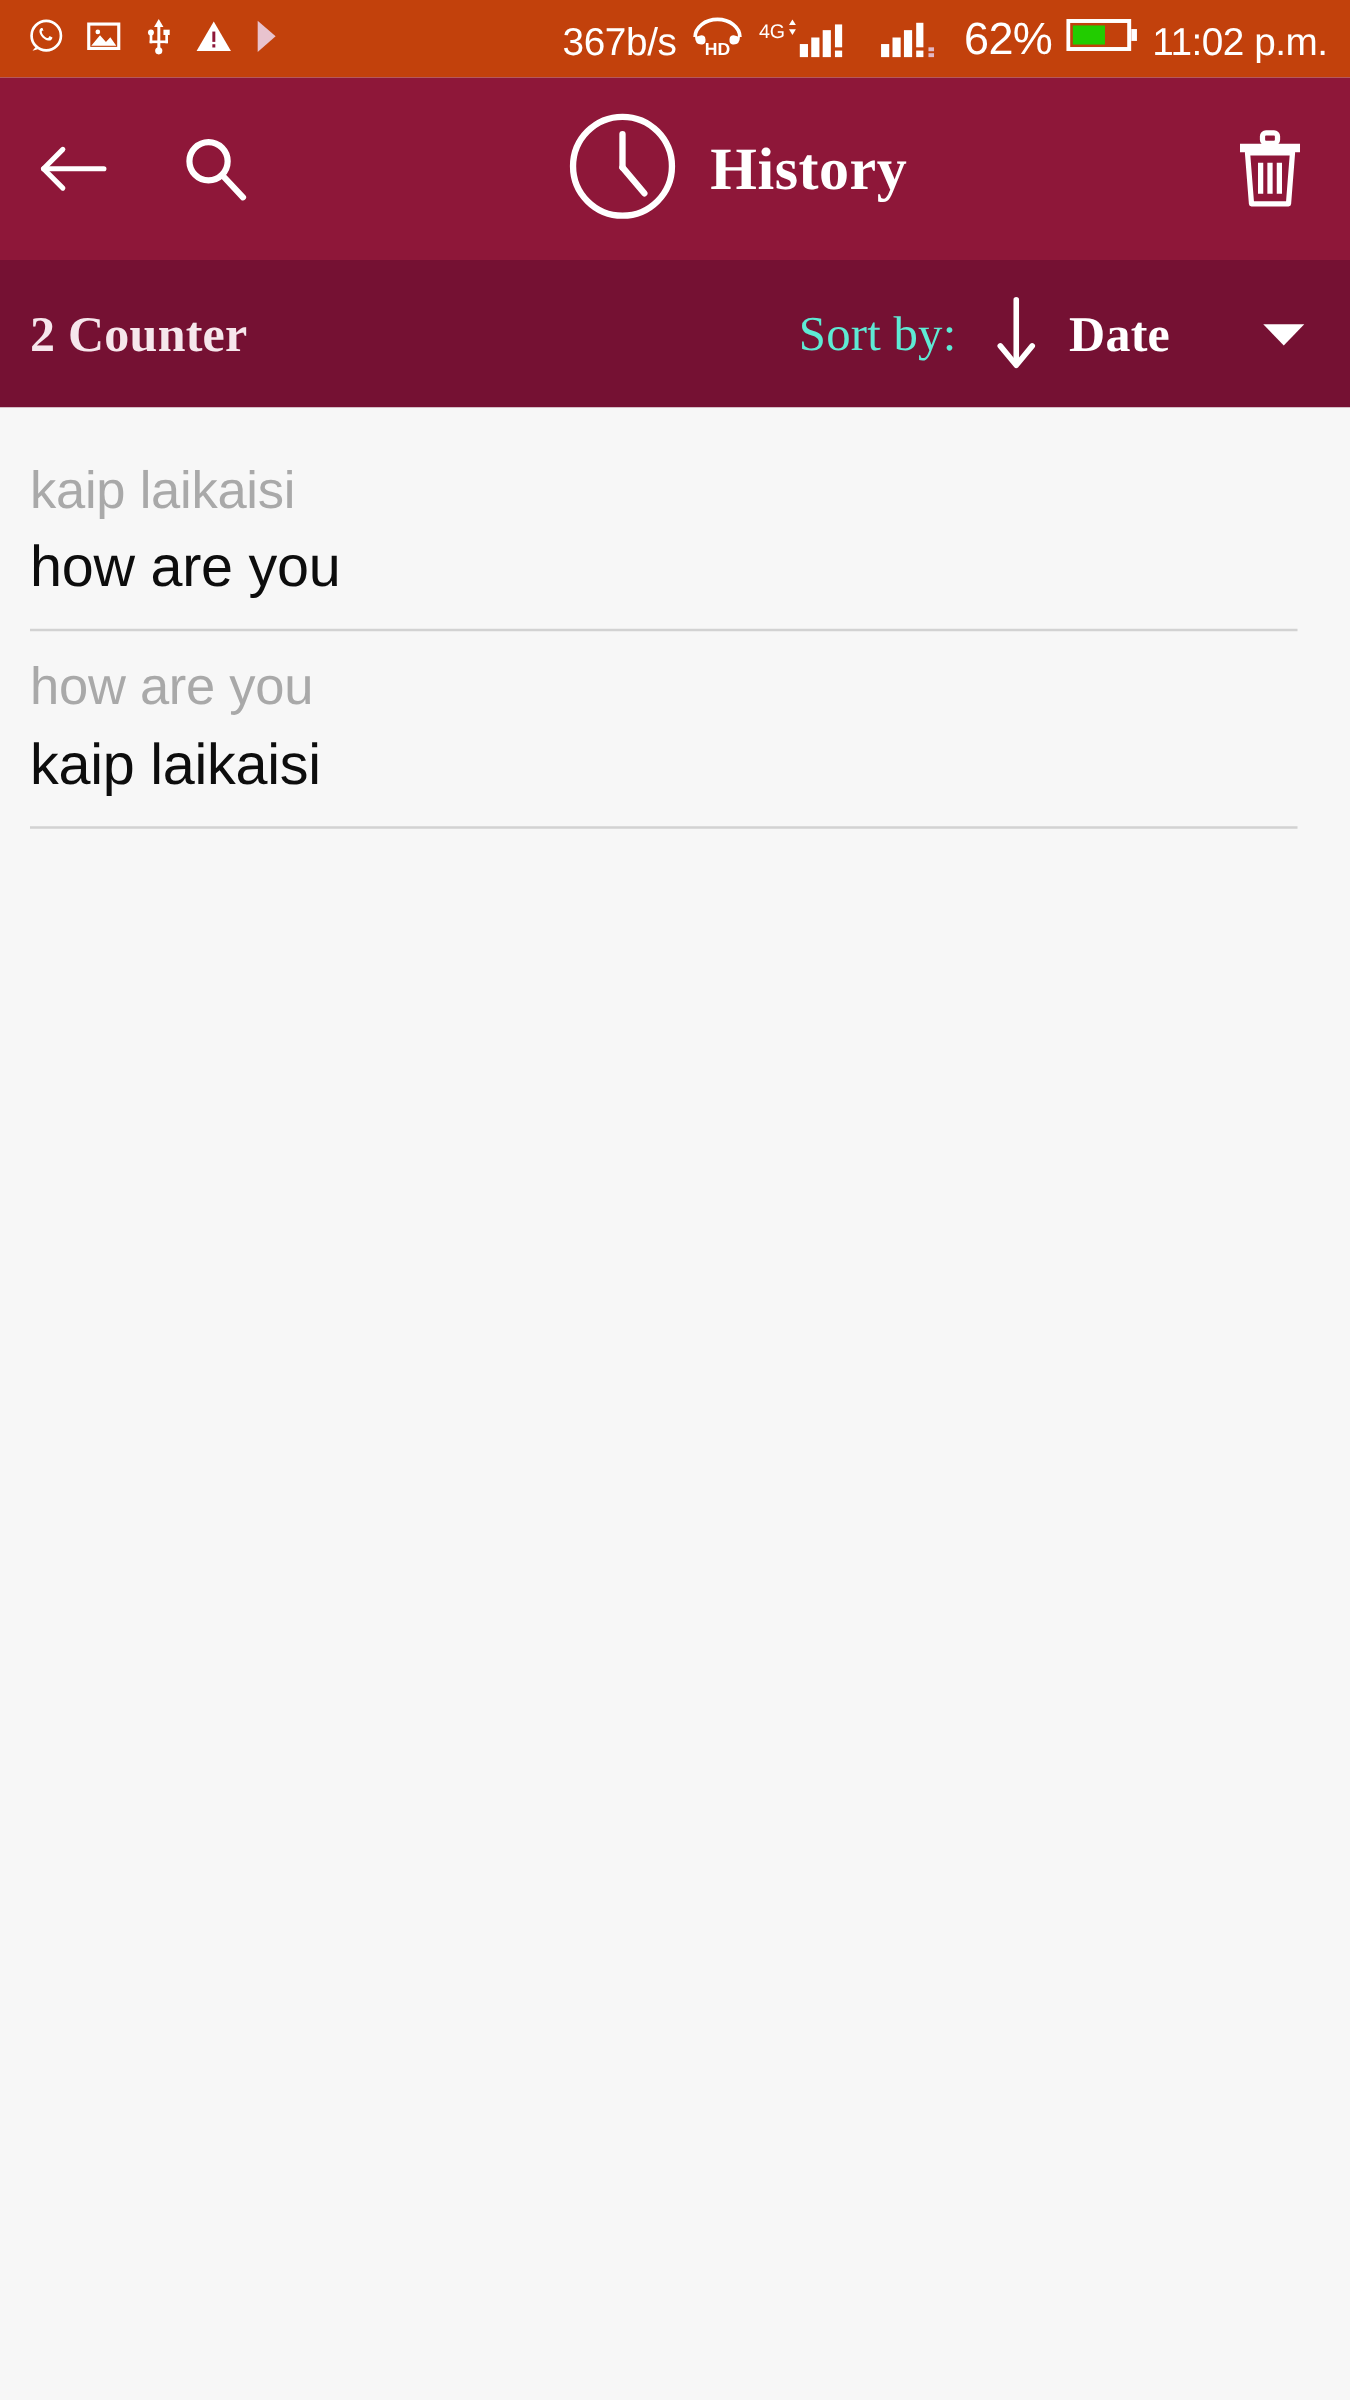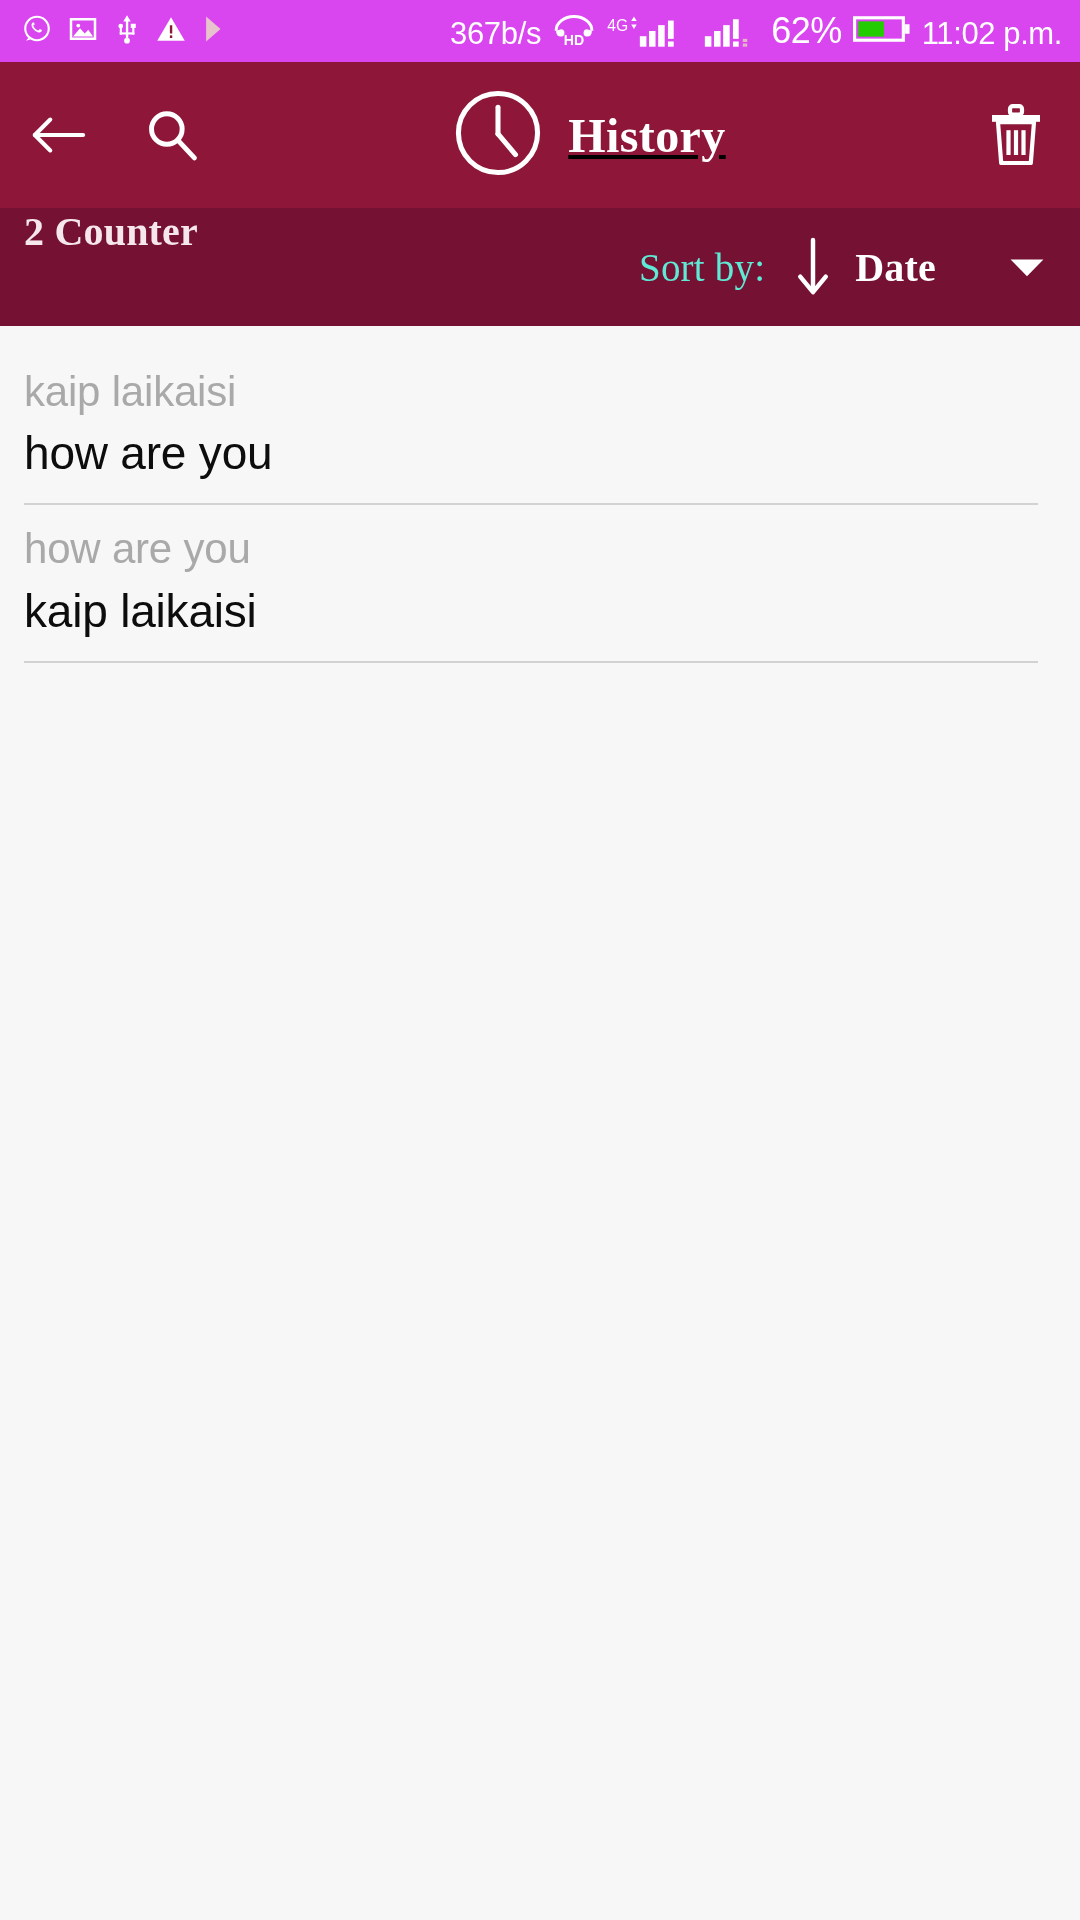--- a/index.html
+++ b/index.html
@@ -7,21 +7,21 @@
     width:1080px; height:1920px;
     background:#f7f7f7;
     font-family:"Liberation Sans", sans-serif;
     overflow:hidden;
   }
 
   
   .status-bar{
     position:relative;
     height:62px;
-    background:#d946ef;
+    background:#c2410c;
     display:flex;
     align-items:center;
     padding:0 18px 0 22px;
   }
   .status-left{ display:flex; align-items:center; gap:16px; }
   .status-right{
     margin-left:auto;
     display:flex; align-items:flex-end; gap:11px;
   }
   .sb-icon{ display:block; }
@@ -37,21 +37,20 @@
   }
 
   
   .app-bar{
     position:relative;
     height:146px;
     background:#8E1739;
     display:flex;
     align-items:center;
     padding:0 26px 0 20px;
-    text-decoration:underline;
   }
   .ab-btn{
     width:76px; height:76px;
     display:flex; align-items:center; justify-content:center;
     flex:0 0 auto;
   }
   .ab-center{
     flex:1 1 auto;
     display:flex; align-items:center; justify-content:center;
     gap:24px;
@@ -63,20 +62,21 @@
     font-weight:bold;
     font-size:48px;
     letter-spacing:0.4px;
   }
 
   
   .sort-bar{
     height:118px;
     background:#751133;
     display:flex;
+    align-items:center;
     padding:0 34px 0 24px;
   }
   .counter-label{
     color:#f6e7ec;
     font-family:"Liberation Serif", serif;
     font-weight:bold;
     font-size:40px;
     letter-spacing:0.2px;
   }
   .sort-group{

